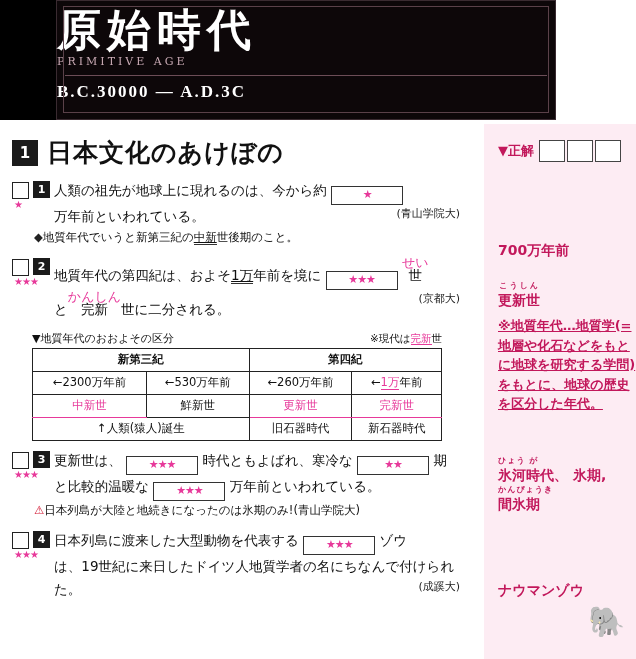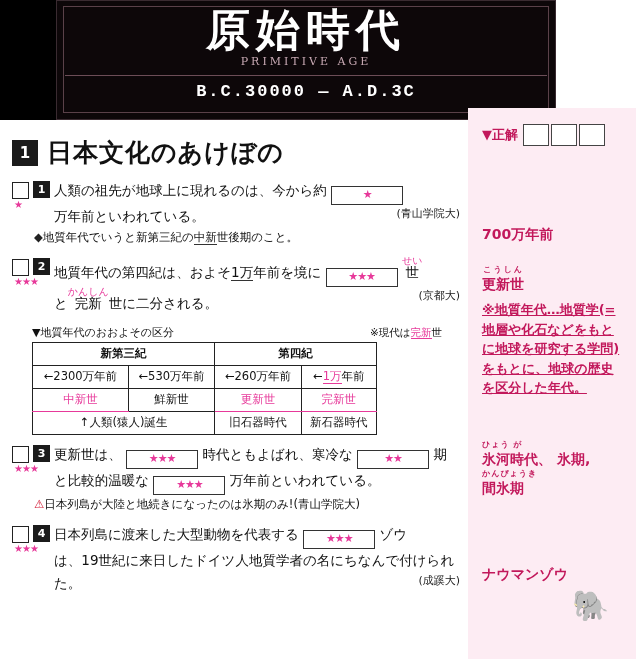--- a/index.html
+++ b/index.html
@@ -15,47 +15,47 @@
   .spine{position:absolute;left:0;top:0;width:56px;height:120px;background:#0a0508;}
   .spine-inner{position:absolute;left:0;top:0;width:56px;height:120px;background:#000;}
 
   
   .banner{
     position:absolute;left:56px;top:0;width:500px;height:120px;
     background:#0d0709;
     border:1px solid #3a2b31;
     box-sizing:border-box;
     color:#fff;
-    text-align:center;
+    text-align:left;
   }
   .banner-frame{
     position:absolute;left:6px;top:5px;right:6px;bottom:6px;
     border:1px solid #5a4149;
   }
   .banner h1{
     margin:0;padding-top:6px;
     font-family:"DejaVu Serif","Liberation Serif",serif;
     font-size:44px;letter-spacing:6px;font-weight:700;
     line-height:1.05;
   }
   .banner .sub{
     font-size:11px;letter-spacing:3px;color:#c9aab4;margin-top:2px;
     font-family:"DejaVu Serif","Liberation Serif",serif;
   }
   .banner .rule{
     margin:7px auto 0;width:482px;height:1px;background:#6c4d57;
   }
   .banner .years{
     margin-top:6px;font-size:17px;letter-spacing:2px;font-weight:700;
-    font-family:Liberation Mono, monospace;
+    font-family:Liberation Serif, serif;
   }
 
   
   .answers{
-    position:absolute;right:0;top:108px;width:168px;bottom:0;
+    position:absolute;right:0;top:124px;width:152px;bottom:0;
     background:#fdecf3;
     box-sizing:border-box;
     padding:16px 10px 0 14px;
   }
   .ans-head{font-size:13px;color:#c2185b;font-weight:700;display:flex;align-items:center;gap:2px;}
   .ans-head .lbl{margin-right:3px;}
   .ans-box{width:24px;height:20px;border:1px solid #444;background:#fff;display:inline-block;}
   .ans-item{color:#c2185b;font-weight:700;line-height:1.45;}
   .ans-1{position:absolute;top:78px;left:14px;font-size:14px;margin-top:38px;}
   .ans-2{position:absolute;top:158px;left:14px;font-size:14px;text-align:right;}
@@ -94,33 +94,33 @@
   }
   .qbody{flex:1;line-height:1.68;font-size:13.5px;}
   .stars{position:absolute;left:2px;top:20px;color:#e7399a;font-size:10px;letter-spacing:-1px;}
   .blank{
     display:inline-block;min-width:60px;height:17px;border:1px solid #333;background:#fff;
     text-align:center;color:#e7399a;font-size:11px;line-height:16px;vertical-align:-3px;
     letter-spacing:-1px;padding:0 5px;
   }
   .src{float:right;font-size:11px;color:#222;}
   .u-pink{color:#e7399a;border-bottom:1px solid #e7399a;}
-  .u-blk{border-bottom:1px solid #333;}
+  .u-blk{border-bottom:1px solid #333;text-decoration:underline;}
   .note{font-size:11.5px;margin-left:22px;line-height:1.6;}
   .note .dia{color:#222;}
   .warn{color:#d2122e;font-weight:700;}
   .ruby-w{display:inline-block;text-align:center;line-height:1;vertical-align:baseline;}
-  .ruby-w .rt{display:block;font-size:10px;color:#e7399a;letter-spacing:0;line-height:1;}
+  .ruby-w .rt{display:block;font-size:13px;color:#e7399a;letter-spacing:0;line-height:1;}
   .ruby-w .rb{display:block;font-size:13.5px;}
 
   
   .tblwrap{margin:4px 0 8px 20px;width:410px;}
   .tbl-cap{font-size:11px;display:flex;justify-content:space-between;align-items:flex-end;margin-top:6px;}
   .tbl-cap .right{font-size:10.5px;}
-  table{border-collapse:collapse;width:345px;margin-top:2px;font-size:11.5px;}
+  table{border-collapse:collapse;width:410px;margin-top:2px;font-size:11.5px;}
   td,th{border:1px solid #222;text-align:center;padding:2px 0;height:18px;}
   .pinku{color:#e7399a;border-bottom:1px solid #e7399a;}
 </style>
 </head>
 <body>
 
 <div class="spine">
     <div class="spine-inner"></div>
   </div>
 

